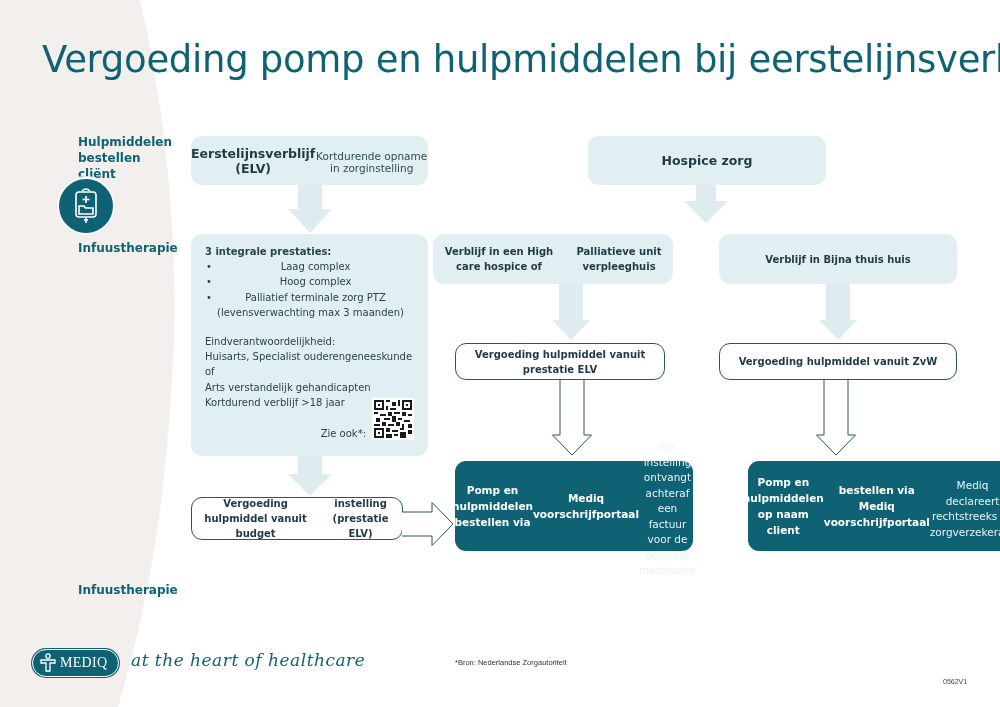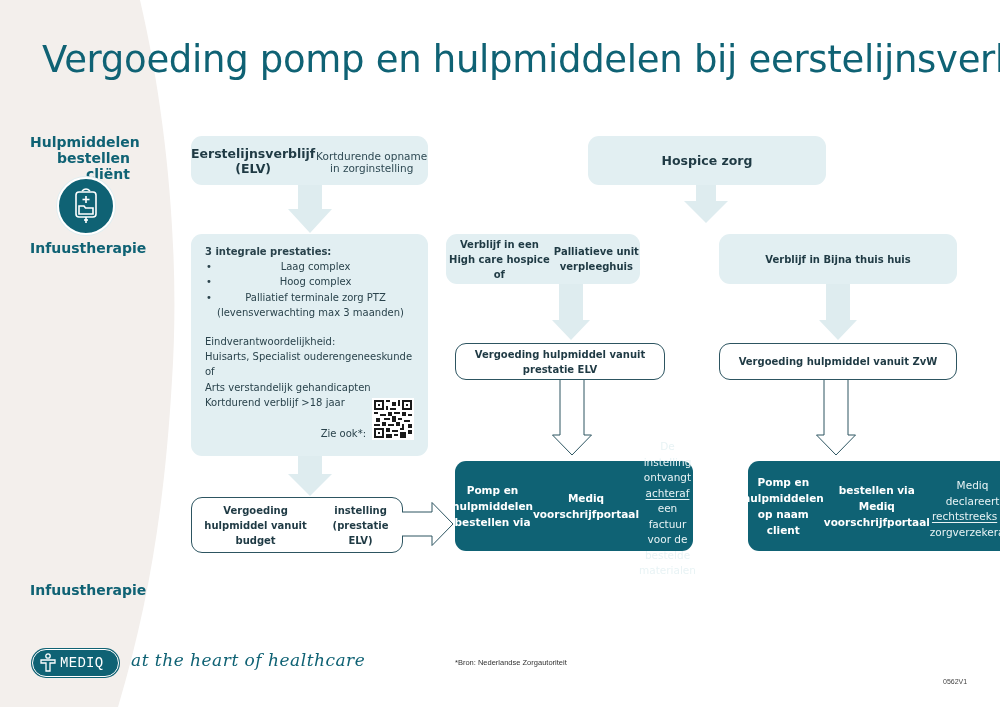--- a/index.html
+++ b/index.html
@@ -3,21 +3,21 @@
 <meta charset="utf-8">
 <style>
   * { box-sizing: border-box; margin: 0; padding: 0; }
   html, body { width: 1000px; height: 707px; overflow: hidden; background: #ffffff; }
   body { position: relative; font-family: "DejaVu Sans", sans-serif; color: #1f3a44; }
   .bg-shape { position: absolute; left: 0; top: 0; width: 200px; height: 707px; z-index: 0; }
   .abs { position: absolute; z-index: 1; }
 
   .title { left: 42px; top: 38px; font-size: 37px; color: #0f6274; font-weight: 500; letter-spacing: -0.3px; white-space: nowrap; }
 
-  .side-label { color: #0f6274; font-weight: bold; font-size: 14px; text-align: right; line-height: 16px; }
+  .side-label { color: #0f6274; font-weight: bold; font-size: 12px; text-align: left; line-height: 16px; margin-left: 48px; }
   .side-top { left: 30px; top: 134px; width: 100px; }
   .side-icon { left: 57px; top: 177px; width: 58px; height: 58px; border-radius: 50%; background: #0f6274; border: 2px solid #ffffff; box-shadow: 0 0 0 1px #e0edf0; display:flex; align-items:center; justify-content:center; }
   .side-infuus1 { left: 30px; top: 240px; width: 112px; }
   .side-infuus2 { left: 30px; top: 582px; width: 112px; }
 
   .box-light { background: #e2eff2; border-radius: 11px; }
   .box-outline { background: #ffffff; border: 1px solid #2d5561; border-radius: 11px; }
   .box-dark { background: #0f6274; border-radius: 11px; color: #ffffff; }
 
   .center { display: flex; flex-direction: row; align-items: center; justify-content: center; text-align: center; }
@@ -29,39 +29,39 @@
   .elv-head .s { font-size: 10.5px; color: #2f4a54; margin-top: 2px; }
 
   .elv-body { left: 191px; top: 234px; width: 237px; height: 222px; padding: 10px 14px; font-size: 10px; line-height: 15.2px; color: #2a434c; }
   .elv-body ul { list-style: none; }
   .elv-body li { position: relative; padding-left: 12px; text-align: center; }
   .elv-body li::before { content: "•"; position: absolute; left: 1px; }
   .elv-body .gap { height: 14px; }
   .qr { position: absolute; right: 14px; bottom: 16px; width: 42px; height: 42px; background: #fff; padding: 2px; }
   .zie { position: absolute; right: 62px; bottom: 15px; font-size: 10px; }
 
-  .elv-vergoeding { left: 191px; top: 497px; width: 212px; height: 56px; color: #1f3a44; }
+  .elv-vergoeding { left: 191px; top: 497px; width: 212px; height: 43px; color: #1f3a44; }
 
   .hospice-head { left: 588px; top: 136px; width: 238px; height: 49px; }
   .hospice-head span { font-size: 12.5px; font-weight: bold; color: #1f3a44; }
 
-  .hc { left: 446px; top: 234px; width: 194px; height: 50px; color: #1f3a44; }
+  .hc { left: 433px; top: 234px; width: 240px; height: 50px; color: #1f3a44; }
   .bt { left: 719px; top: 234px; width: 238px; height: 50px; color: #1f3a44; }
   .v-elv { left: 455px; top: 343px; width: 210px; height: 37px; color: #1f3a44; }
   .v-zvw { left: 719px; top: 343px; width: 238px; height: 37px; color: #1f3a44; }
 
   .dark1 { left: 455px; top: 461px; width: 238px; height: 90px; padding: 16px 10px; }
   .dark2 { left: 748px; top: 461px; width: 262px; height: 90px; padding: 0 10px; }
   .dark1 .sub, .dark2 .sub { font-size: 10.5px; line-height: 15.5px; margin-top: 6px; color: #e8f3f5; }
-  .u { text-decoration: underline; text-underline-offset: 2px; }
+  .u { text-underline-offset: 2px; }
 
   .arrow-svg { position: absolute; z-index: 1; }
 
   .logo { left: 32px; top: 649px; width: 87px; height: 28px; border-radius: 14px; background: #0f6274; border: 1.5px solid #ffffff; box-shadow: 0 0 0 1px #0f6274; display:flex; align-items:center; padding-left: 7px; }
-  .logo .txt { color: #fff; font-family: Liberation Mono, monospace; font-size: 14px; margin-left: 4px; letter-spacing: 0.3px; }
+  .logo .txt { color: #fff; font-family: Liberation Serif, serif; font-size: 14px; margin-left: 4px; letter-spacing: 0.3px; }
   .tagline { left: 131px; top: 650px; font-family: "DejaVu Serif", serif; font-style: italic; font-size: 17px; color: #0f6274; letter-spacing: 0.5px; }
 
   .bron { left: 455px; top: 658px; font-size: 7.5px; color: #333; font-family: "Liberation Sans", sans-serif; }
   .code { left: 943px; top: 678px; font-size: 7px; color: #444; font-family: "Liberation Sans", sans-serif; }
 </style>
 </head>
 <body>
 
 <svg class="bg-shape" viewBox="0 0 200 707" preserveAspectRatio="none">
   <path d="M0 0 L140 0 C168 120 180 260 172 380 C165 500 150 600 118 707 L0 707 Z" fill="#f3efec"></path>

